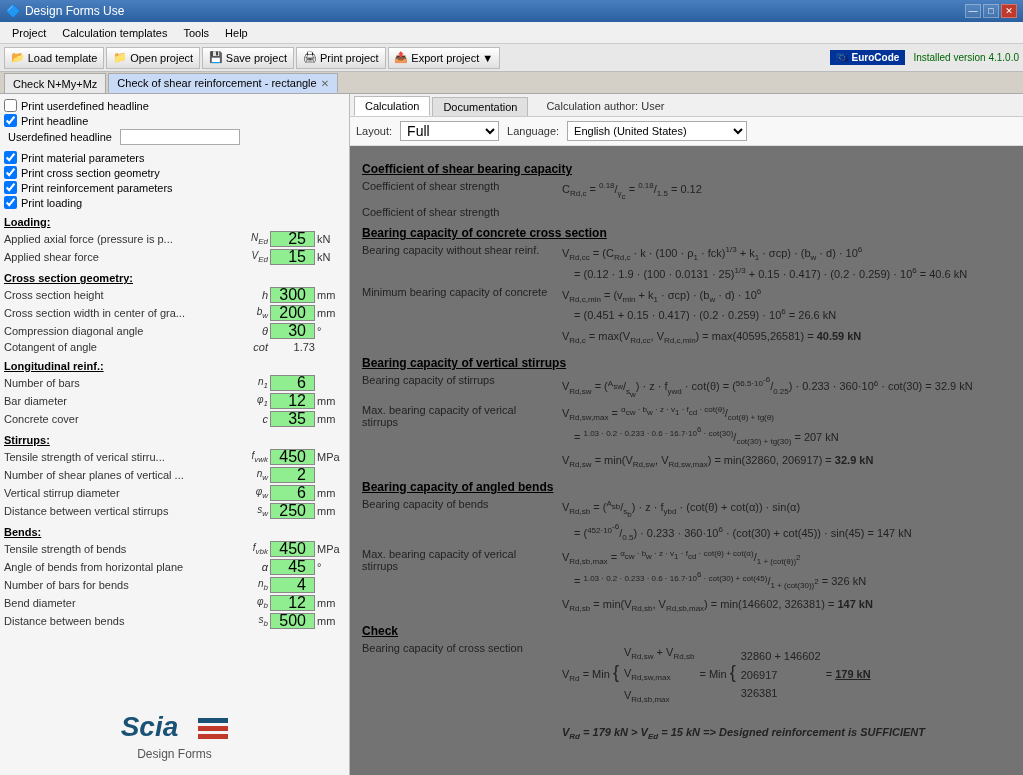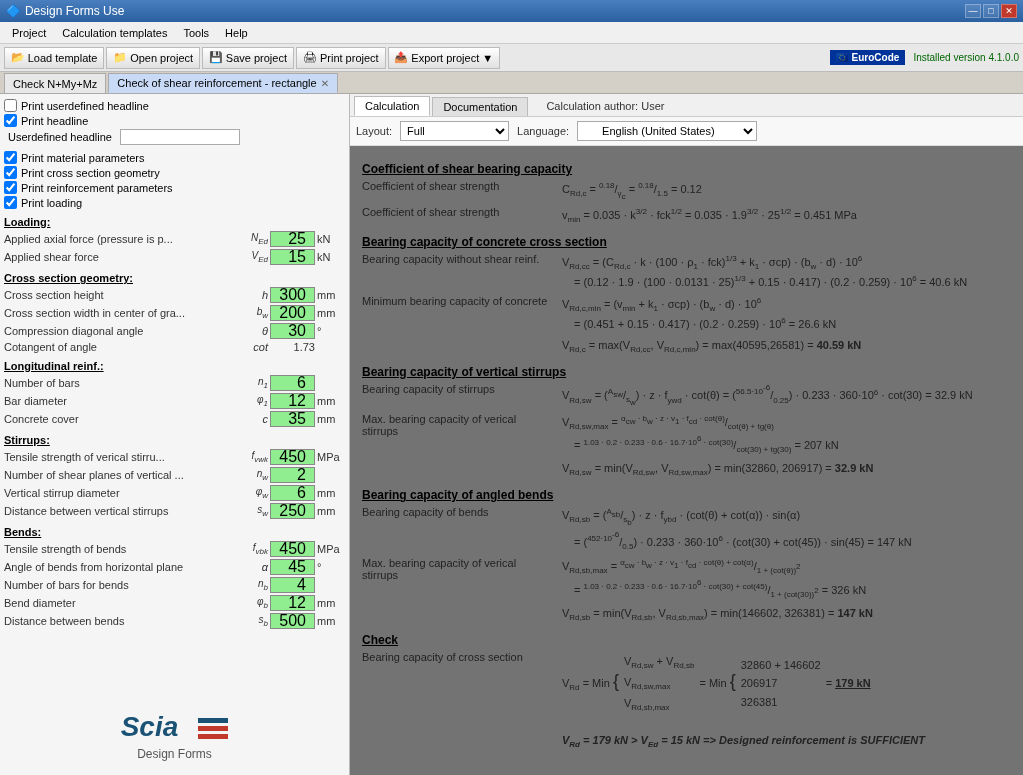--- a/index.html
+++ b/index.html
@@ -47,22 +47,22 @@
     #right-panel { flex: 1; background: #737373; overflow: hidden; display: flex; flex-direction: column; }
     
     
     #calc-tabs { display: flex; align-items: center; border-bottom: 1px solid #ccc; background: #f0f0f0; padding: 2px 4px 0; gap: 2px; }
     .calc-tab { padding: 3px 10px; border: 1px solid #bbb; border-bottom: none; background: #e0e0e0; cursor: pointer; font-size: 11px; }
     .calc-tab.active { background: white; border-bottom: 1px solid white; }
     
     
     #layout-row { display: flex; align-items: center; padding: 4px 6px; gap: 8px; border-bottom: 1px solid #ddd; background: #f8f8f8; }
     .layout-label { font-size: 11px; color: #333; }
-    .layout-select { height: 20px; font-size: 11px; border: 1px solid #aaa; background: white; padding: 0 2px; width: 109px; }
-    .lang-select { height: 20px; font-size: 11px; border: 1px solid #aaa; background: white; padding: 0 20px; width: 180px; }
+    .layout-select { height: 20px; font-size: 14px; border: 1px solid #aaa; background: white; padding: 0 2px; width: 99px; }
+    .lang-select { height: 20px; font-size: 11px; border: 1px solid #aaa; background: white; padding: 0 2px; width: 180px; }
     
     
     #calc-content { flex: 1; overflow-y: auto; overflow-x: auto; padding: 8px 12px; font-size: 11px; }
     
     .calc-section-title { font-weight: bold; text-decoration: underline; margin: 8px 0 4px; font-size: 12px; }
     .calc-row { display: flex; align-items: flex-start; margin: 3px 0; }
     .calc-row-label { width: 200px; min-width: 200px; font-size: 11px; color: #222; padding-right: 8px; }
     .calc-formula { flex: 1; font-size: 11px; color: #222; line-height: 1.6; }
     
     
@@ -352,23 +352,20 @@
 
         <div class="calc-row">
           <span class="calc-row-label">Coefficient of shear strength</span>
           <span class="calc-formula">
             C<sub>Rd,c</sub> = <sup>0.18</sup>/<sub>γ<sub>c</sub></sub> = <sup>0.18</sup>/<sub>1.5</sub> = 0.12
           </span>
         </div>
 
         <div class="calc-row">
           <span class="calc-row-label">Coefficient of shear strength</span>
-          <span class="calc-formula">
-            v<sub>min</sub> = 0.035 · k<sup>3/2</sup> · fck<sup>1/2</sup> = 0.035 · 1.9<sup>3/2</sup> · 25<sup>1/2</sup> = 0.451 MPa
-          </span>
         </div>
       </div>
 
       <div>
         <div class="calc-section-title">Bearing capacity of concrete cross section</div>
 
         <div class="calc-row">
           <span class="calc-row-label">Bearing capacity without shear reinf.</span>
           <span class="calc-formula">
             V<sub>Rd,cc</sub> = (C<sub>Rd,c</sub> · k · (100 · ρ<sub>1</sub> · fck)<sup>1/3</sup> + k<sub>1</sub> · σcp) · (b<sub>w</sub> · d) · 10<sup>6</sup><br>

